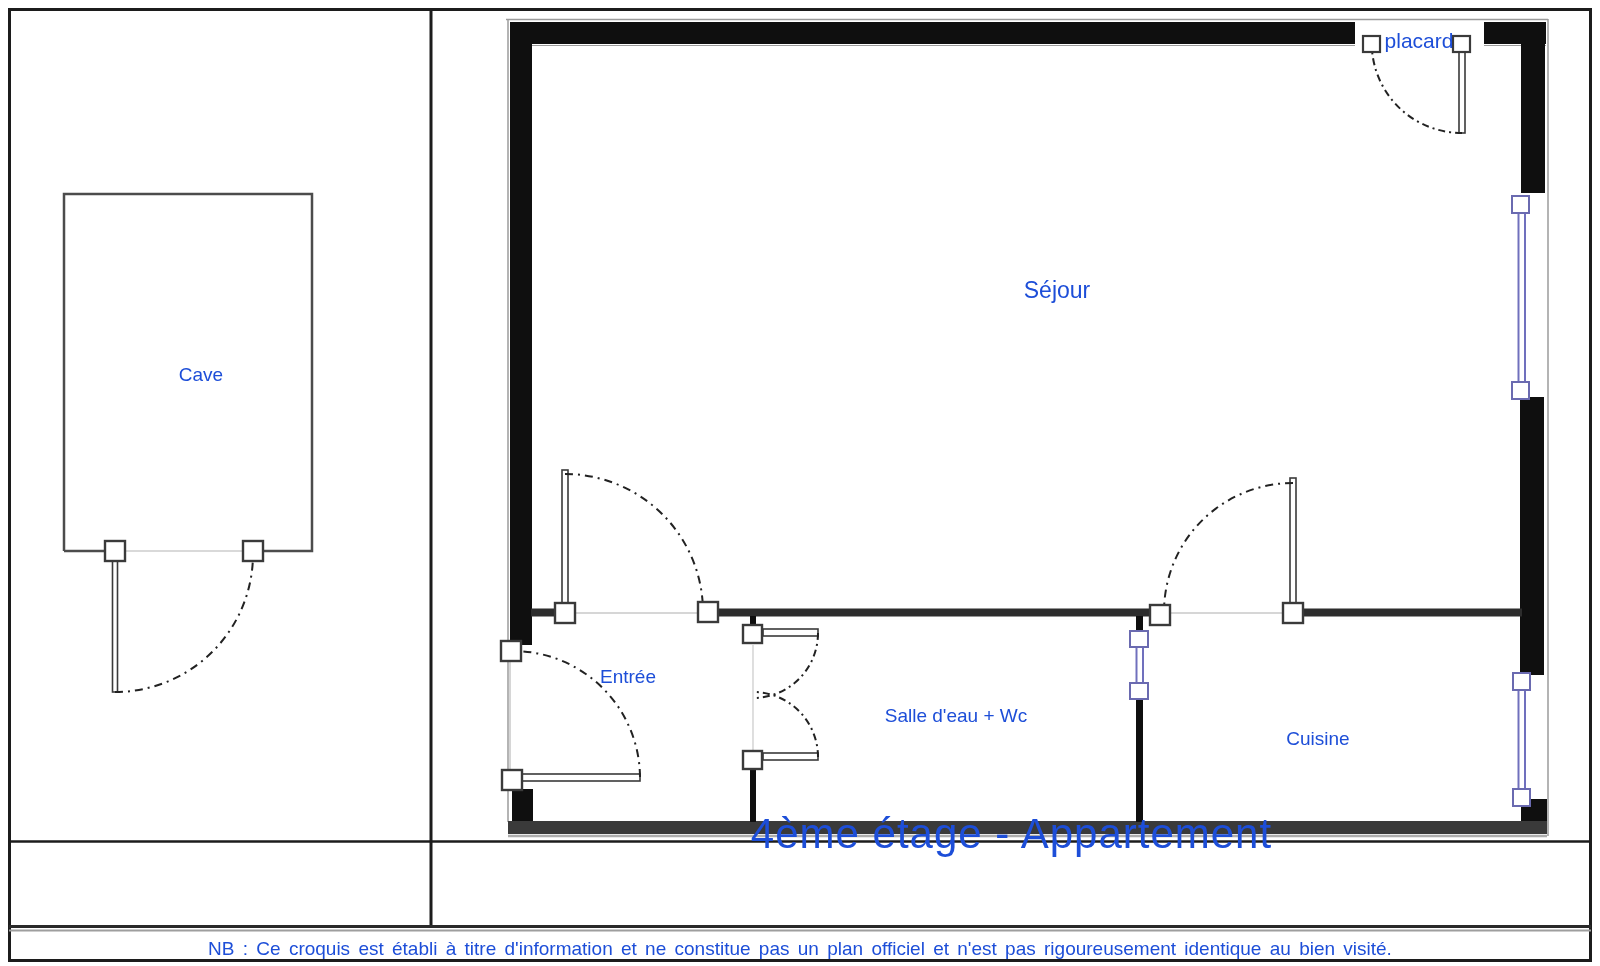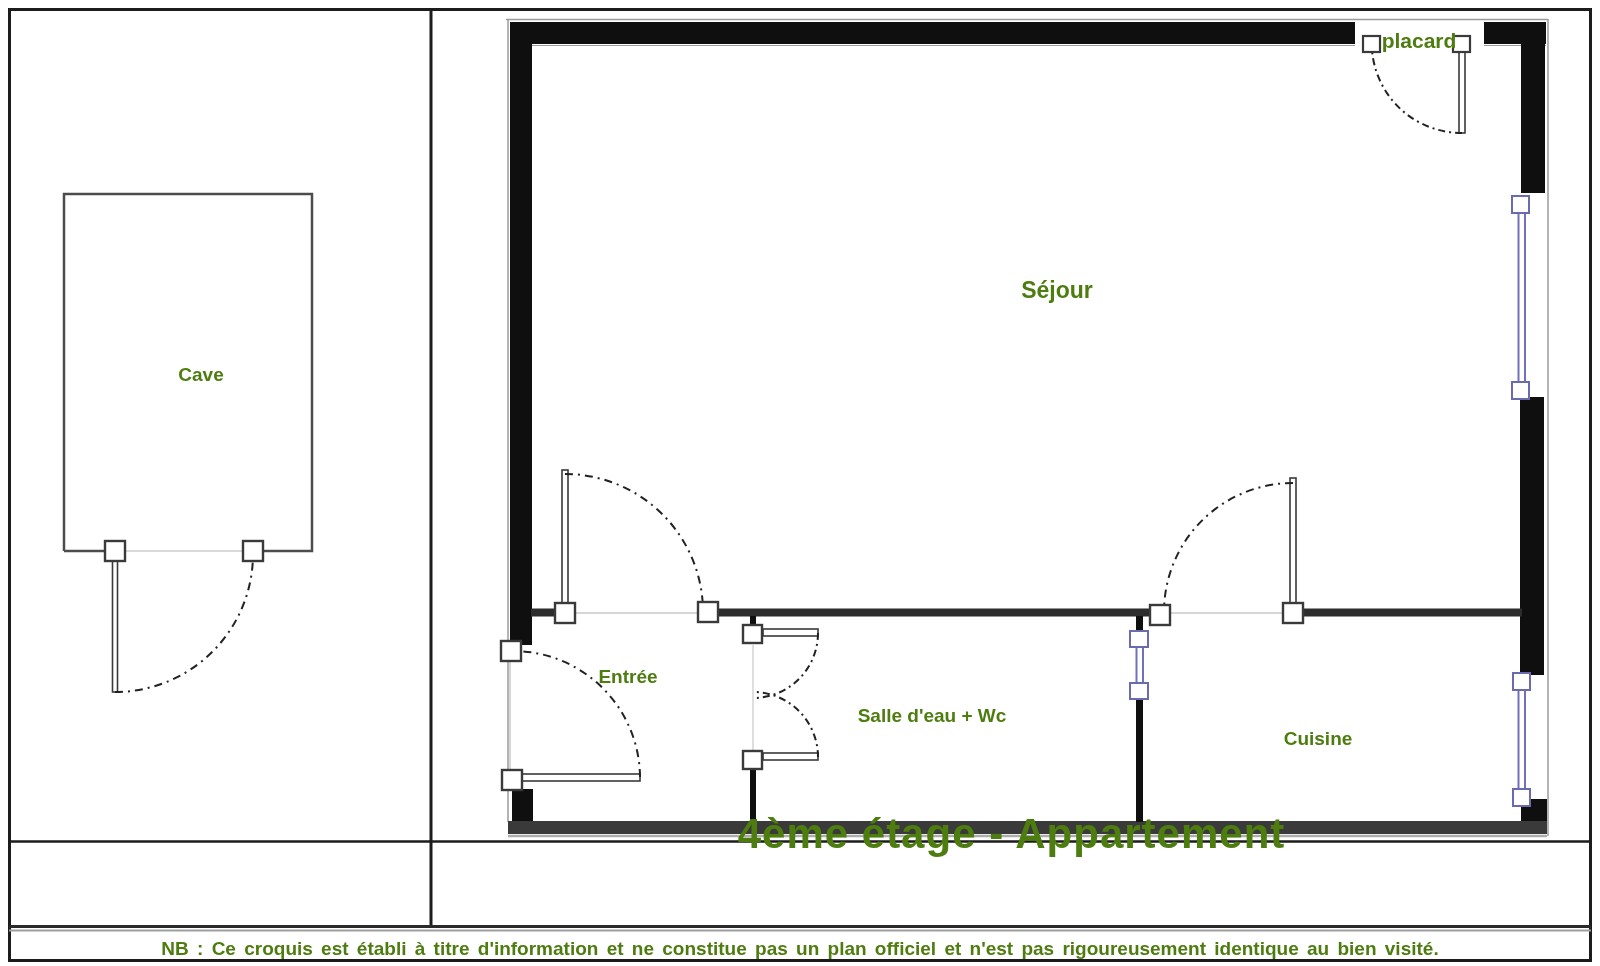--- a/index.html
+++ b/index.html
@@ -2,21 +2,21 @@
 <html><head>
 <meta charset="utf-8">
 <style>
   html,body{margin:0;padding:0;background:#ffffff;}
   #stage{
     position:relative;width:1600px;height:966px;background:#ffffff;
     font-family:"Liberation Sans", sans-serif;overflow:hidden;
   }
   #plan-svg{position:absolute;left:0;top:0;}
   .lbl{
-    position:absolute;color:#4d7c0f;font-weight:bold;text-align:center;
+    position:absolute;color:#1d4ed8;font-weight:normal;text-align:center;
     white-space:nowrap;
   }
   .room-lbl{font-size:19px;}
   .title-lbl{font-size:42px;letter-spacing:1px;}
   .nb-lbl{font-size:19px;word-spacing:3px;}
 </style>
 </head>
 <body>
 
 <div id="stage">
@@ -140,21 +140,21 @@
       <rect x="1453" y="36" width="17" height="16" fill="#ffffff" stroke="#3a3a3a" stroke-width="2.2"></rect>
     </g>
   </svg>
 
   <div class="lbl room-lbl" style="left:121px;top:364px;width:160px;">Cave</div>
 
   <div class="lbl room-lbl" style="left:977px;top:277px;width:160px;font-size:23px;">Séjour</div>
 
   <div class="lbl room-lbl" style="left:548px;top:666px;width:160px;">Entrée</div>
 
-  <div class="lbl room-lbl" style="left:812px;top:705px;width:240px;">Salle d'eau + Wc</div>
+  <div class="lbl room-lbl" style="left:836px;top:705px;width:240px;">Salle d'eau + Wc</div>
 
   <div class="lbl room-lbl" style="left:1238px;top:700px;width:160px;margin-top:28px;">Cuisine</div>
 
   <div class="lbl room-lbl" style="left:1374px;top:29px;width:90px;font-size:21px;">placard</div>
 
 
   <div class="lbl title-lbl" style="left:431px;top:810px;width:1161px;">4ème étage - Appartement</div>
 
   <div class="lbl nb-lbl" style="left:8px;top:938px;width:1584px;">NB : Ce croquis est établi à titre d'information et ne constitue pas un plan officiel et n'est pas rigoureusement identique au bien visité.</div>
 </div>

